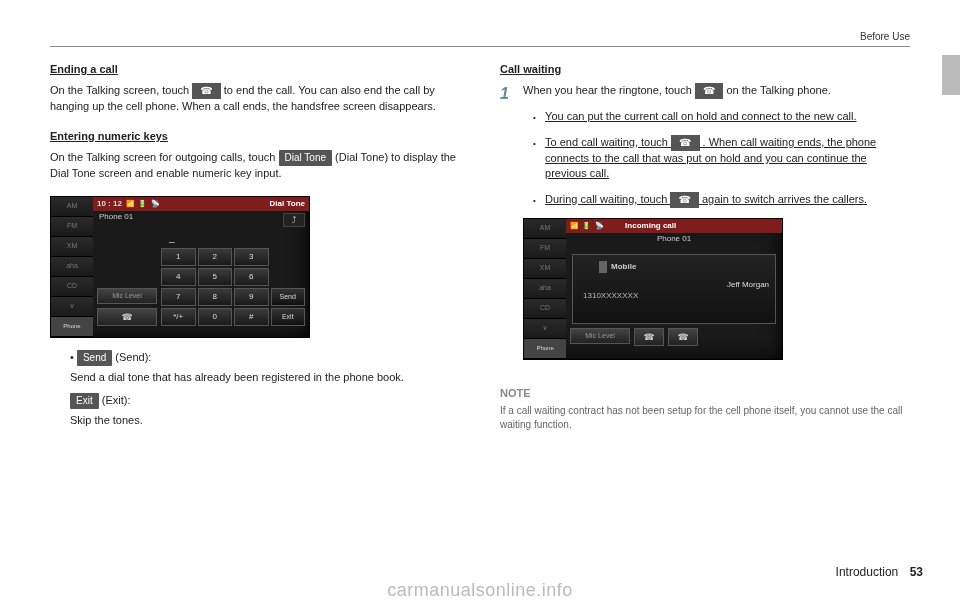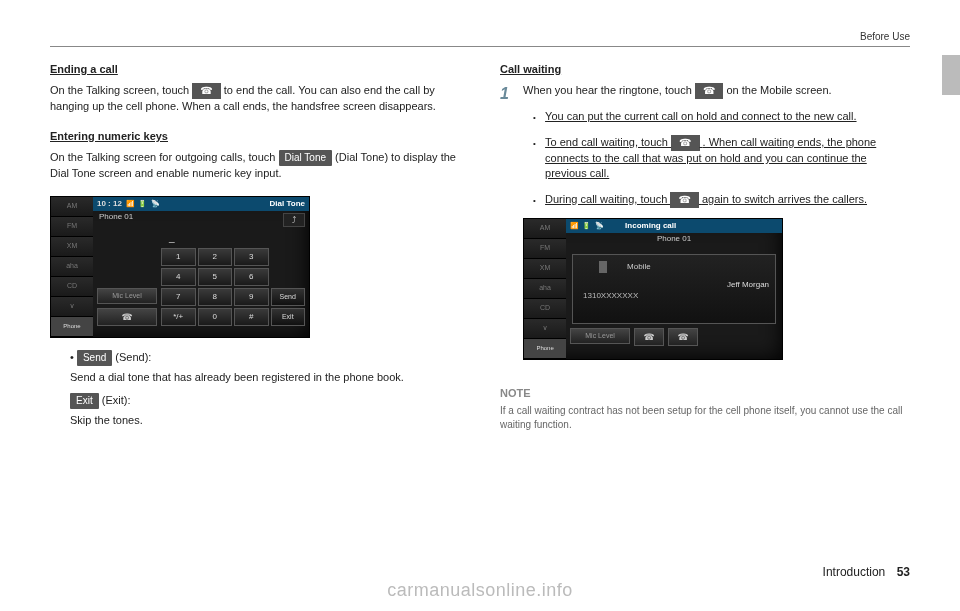--- a/index.html
+++ b/index.html
@@ -75,21 +75,21 @@
     }
     .step-text { font-weight: 500; margin-bottom: 10px; }
     .bullets { list-style: none; padding-left: 10px; text-decoration: underline; }
     .bullets li { position: relative; padding-left: 12px; margin-bottom: 10px; }
     .bullets li::before { content: "•"; position: absolute; left: 0; font-size: 8px; top: 3px; }
     .note-label { font-weight: bold; color: #888; font-size: 11px; margin-top: 10px; margin-bottom: 3px; }
     .note-text { color: #666; font-size: 10px; }
     .footer {
       position: absolute;
       bottom: 30px;
-      right: 50px;
+      right: 37px;
       font-size: 12px;
       margin-top: 14px;
     }
     .footer .page-num { font-weight: bold; margin-left: 8px; }
     .watermark {
       position: absolute;
       bottom: 8px;
       width: 100%;
       text-align: center;
       left: 0;
@@ -129,21 +129,21 @@
     .dev-side-item.phone { background: #444; color: #ddd; font-size: 6px; }
     .dev-main { flex: 1; position: relative; }
     .dev-top {
       height: 14px;
       display: flex;
       align-items: center;
       font-size: 8px;
       padding: 0 4px;
       color: #ddd;
       font-weight: bold;
-      background: #0c4a6e;
+      background: #7f1d1d;
     }
     .dev-top .time { margin-right: 4px; }
     .dev-top .status-icons { font-size: 7px; color: #aaa; letter-spacing: 1px; }
     .dev-top .right-title { margin-left: auto; font-size: 8px; color: #fff; }
     .dev-return {
       position: absolute;
       right: 4px;
       top: 16px;
       width: 22px;
       height: 14px;
@@ -204,25 +204,26 @@
     .dev-incoming-box {
       margin: 4px 6px;
       border: 1px solid #555;
       padding: 6px;
       height: 70px;
       background: linear-gradient(180deg, #222 0%, #111 100%);
     }
     .dev-mobile-row {
       display: flex;
       align-items: center;
-      gap: 20px;
+      gap: 4px;
       font-size: 8px;
       color: #ccc;
       margin-bottom: 6px;
       padding-left: 20px;
+      font-weight: bold;
     }
     .dev-mobile-icon {
       width: 8px; height: 12px; background: #666; display: inline-block;
     }
     .dev-caller-name { font-size: 8px; color: #ddd; padding-left: 4px; text-align: right; }
     .dev-caller-num { font-size: 8px; color: #bbb; padding-left: 4px; }
     .dev-bottom-row { display: flex; gap: 4px; padding: 0 4px 4px 4px; }
     .dev-bottom-row .dev-mic { flex: 0 0 60px; }
     .dev-bottom-row .dev-hangup { flex: 0 0 30px; }
 
@@ -315,21 +316,21 @@
 
   <div class="col">
     <div class="section-title">Call waiting</div>
 
     <div class="para">
       <span class="step-num">1</span>
       <span class="step-body">
         <div class="step-text">
           <span>When you hear the ringtone, touch </span>
           <span class="inline-icon-btn">☎</span>
-          <span> on the Mobile screen.</span>
+          <span> on the Talking phone.</span>
         </div>
         <ul class="bullets">
           <li>You can put the current call on hold and connect to the new call.</li>
           <li>
             <span>To end call waiting, touch </span>
             <span class="inline-icon-btn">☎</span>
             <span>. When call waiting ends, the phone connects to the call that was put on hold and you can continue the previous call.</span>
           </li>
           <li>
             <span>During call waiting, touch </span>

